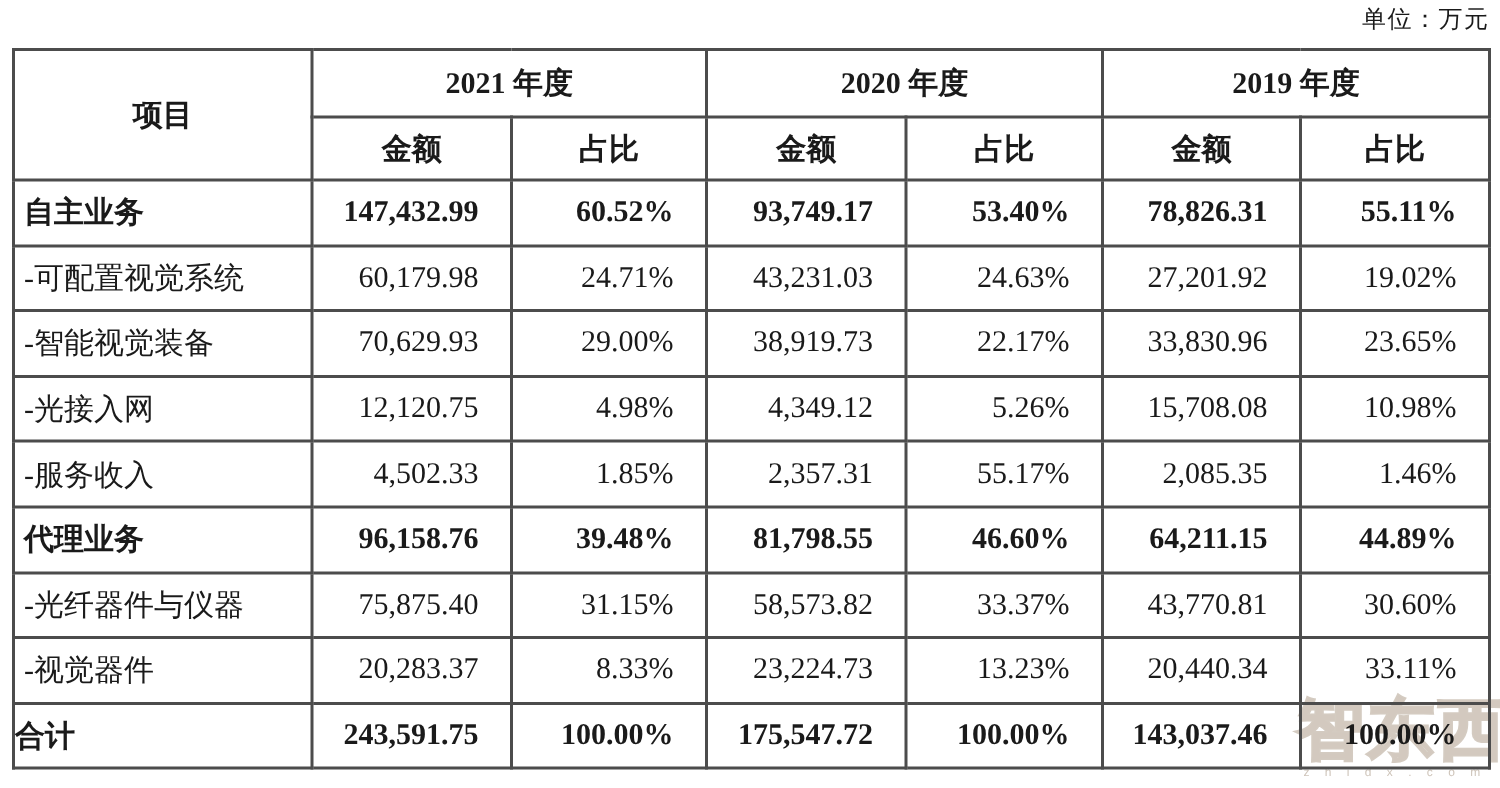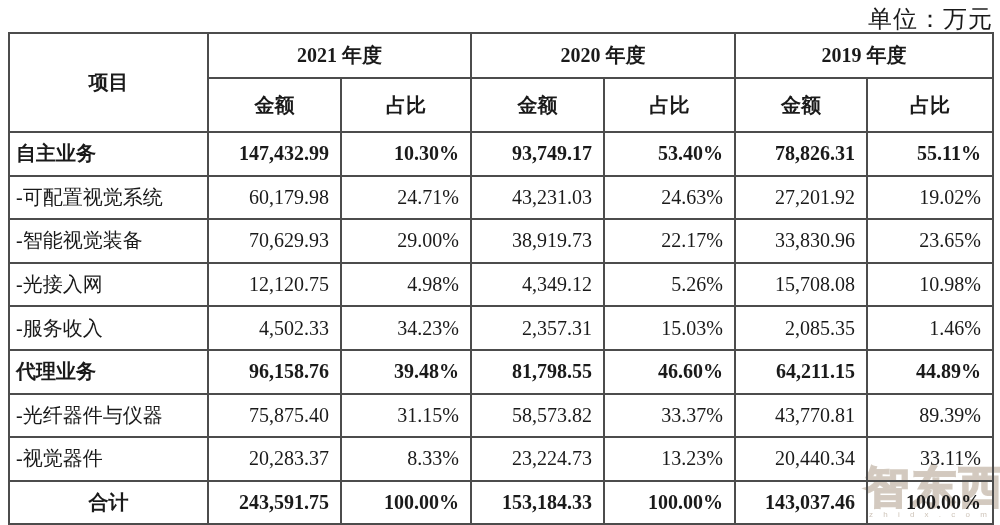--- a/index.html
+++ b/index.html
@@ -9,21 +9,21 @@
     font-family: "Liberation Serif", "DejaVu Serif", serif;
     color: #1a1a1a;
     overflow: hidden;
     position: relative;
   }
   .stage { position: absolute; inset: 0; }
 
   .unit-label {
     position: absolute;
     top: 3px; right: 7px;
-    font-size: 24px;
+    font-size: 16px;
     letter-spacing: 1px;
     z-index: 3;
   }
 
   .watermark {
     position: absolute;
     right: -6px;
     bottom: 6px;
     z-index: 1;
     text-align: left;
@@ -62,33 +62,33 @@
     vertical-align: middle;
     background: transparent;
     overflow: hidden;
     white-space: nowrap;
   }
   .fin-table thead th {
     font-weight: bold;
     text-align: center;
   }
   .fin-table thead tr.year-row { height: 45px; }
-  .fin-table thead tr.sub-row  { height: 54px; }
+  .fin-table thead tr.sub-row  { height: 42px; }
   .fin-table tbody tr { height: 43.6px; }
 
   .c-item {
     text-align: left;
     padding-left: 6px;
   }
   .c-num {
     text-align: right;
-    padding-right: 11px;
+    padding-right: 21px;
   }
   .bold { font-weight: bold; }
-  .center { text-align: center; padding-left: 0; }
+  .center { padding-left: 0; }
 </style>
 </head>
 <body>
 
 <div class="stage">
 
   <div class="unit-label">单位：万元</div>
 
   <div class="watermark">
     <div class="wm-main">智东西</div>
@@ -118,21 +118,21 @@
         <th>金额</th>
         <th>占比</th>
         <th>金额</th>
         <th>占比</th>
       </tr>
     </thead>
     <tbody>
         <tr>
           <td class="c-item bold">自主业务</td>
           <td class="c-num bold">147,432.99</td>
-          <td class="c-num bold">10.30%</td>
+          <td class="c-num bold">60.52%</td>
           <td class="c-num bold">93,749.17</td>
           <td class="c-num bold">53.40%</td>
           <td class="c-num bold">78,826.31</td>
           <td class="c-num bold">55.11%</td>
         </tr>
         <tr>
           <td class="c-item">-可配置视觉系统</td>
           <td class="c-num">60,179.98</td>
           <td class="c-num">24.71%</td>
           <td class="c-num">43,231.03</td>
@@ -154,58 +154,58 @@
           <td class="c-num">12,120.75</td>
           <td class="c-num">4.98%</td>
           <td class="c-num">4,349.12</td>
           <td class="c-num">5.26%</td>
           <td class="c-num">15,708.08</td>
           <td class="c-num">10.98%</td>
         </tr>
         <tr>
           <td class="c-item">-服务收入</td>
           <td class="c-num">4,502.33</td>
-          <td class="c-num">34.23%</td>
+          <td class="c-num">1.85%</td>
           <td class="c-num">2,357.31</td>
-          <td class="c-num">15.03%</td>
+          <td class="c-num">55.17%</td>
           <td class="c-num">2,085.35</td>
           <td class="c-num">1.46%</td>
         </tr>
         <tr>
           <td class="c-item bold">代理业务</td>
           <td class="c-num bold">96,158.76</td>
           <td class="c-num bold">39.48%</td>
           <td class="c-num bold">81,798.55</td>
           <td class="c-num bold">46.60%</td>
           <td class="c-num bold">64,211.15</td>
           <td class="c-num bold">44.89%</td>
         </tr>
         <tr>
           <td class="c-item">-光纤器件与仪器</td>
           <td class="c-num">75,875.40</td>
           <td class="c-num">31.15%</td>
           <td class="c-num">58,573.82</td>
           <td class="c-num">33.37%</td>
           <td class="c-num">43,770.81</td>
-          <td class="c-num">89.39%</td>
+          <td class="c-num">30.60%</td>
         </tr>
         <tr>
           <td class="c-item">-视觉器件</td>
           <td class="c-num">20,283.37</td>
           <td class="c-num">8.33%</td>
           <td class="c-num">23,224.73</td>
           <td class="c-num">13.23%</td>
           <td class="c-num">20,440.34</td>
           <td class="c-num">33.11%</td>
         </tr>
         <tr>
           <td class="c-item bold center">合计</td>
           <td class="c-num bold">243,591.75</td>
           <td class="c-num bold">100.00%</td>
-          <td class="c-num bold">153,184.33</td>
+          <td class="c-num bold">175,547.72</td>
           <td class="c-num bold">100.00%</td>
           <td class="c-num bold">143,037.46</td>
           <td class="c-num bold">100.00%</td>
         </tr>
       </tbody>
   </table>
 
 </div>
 
 </body></html>

